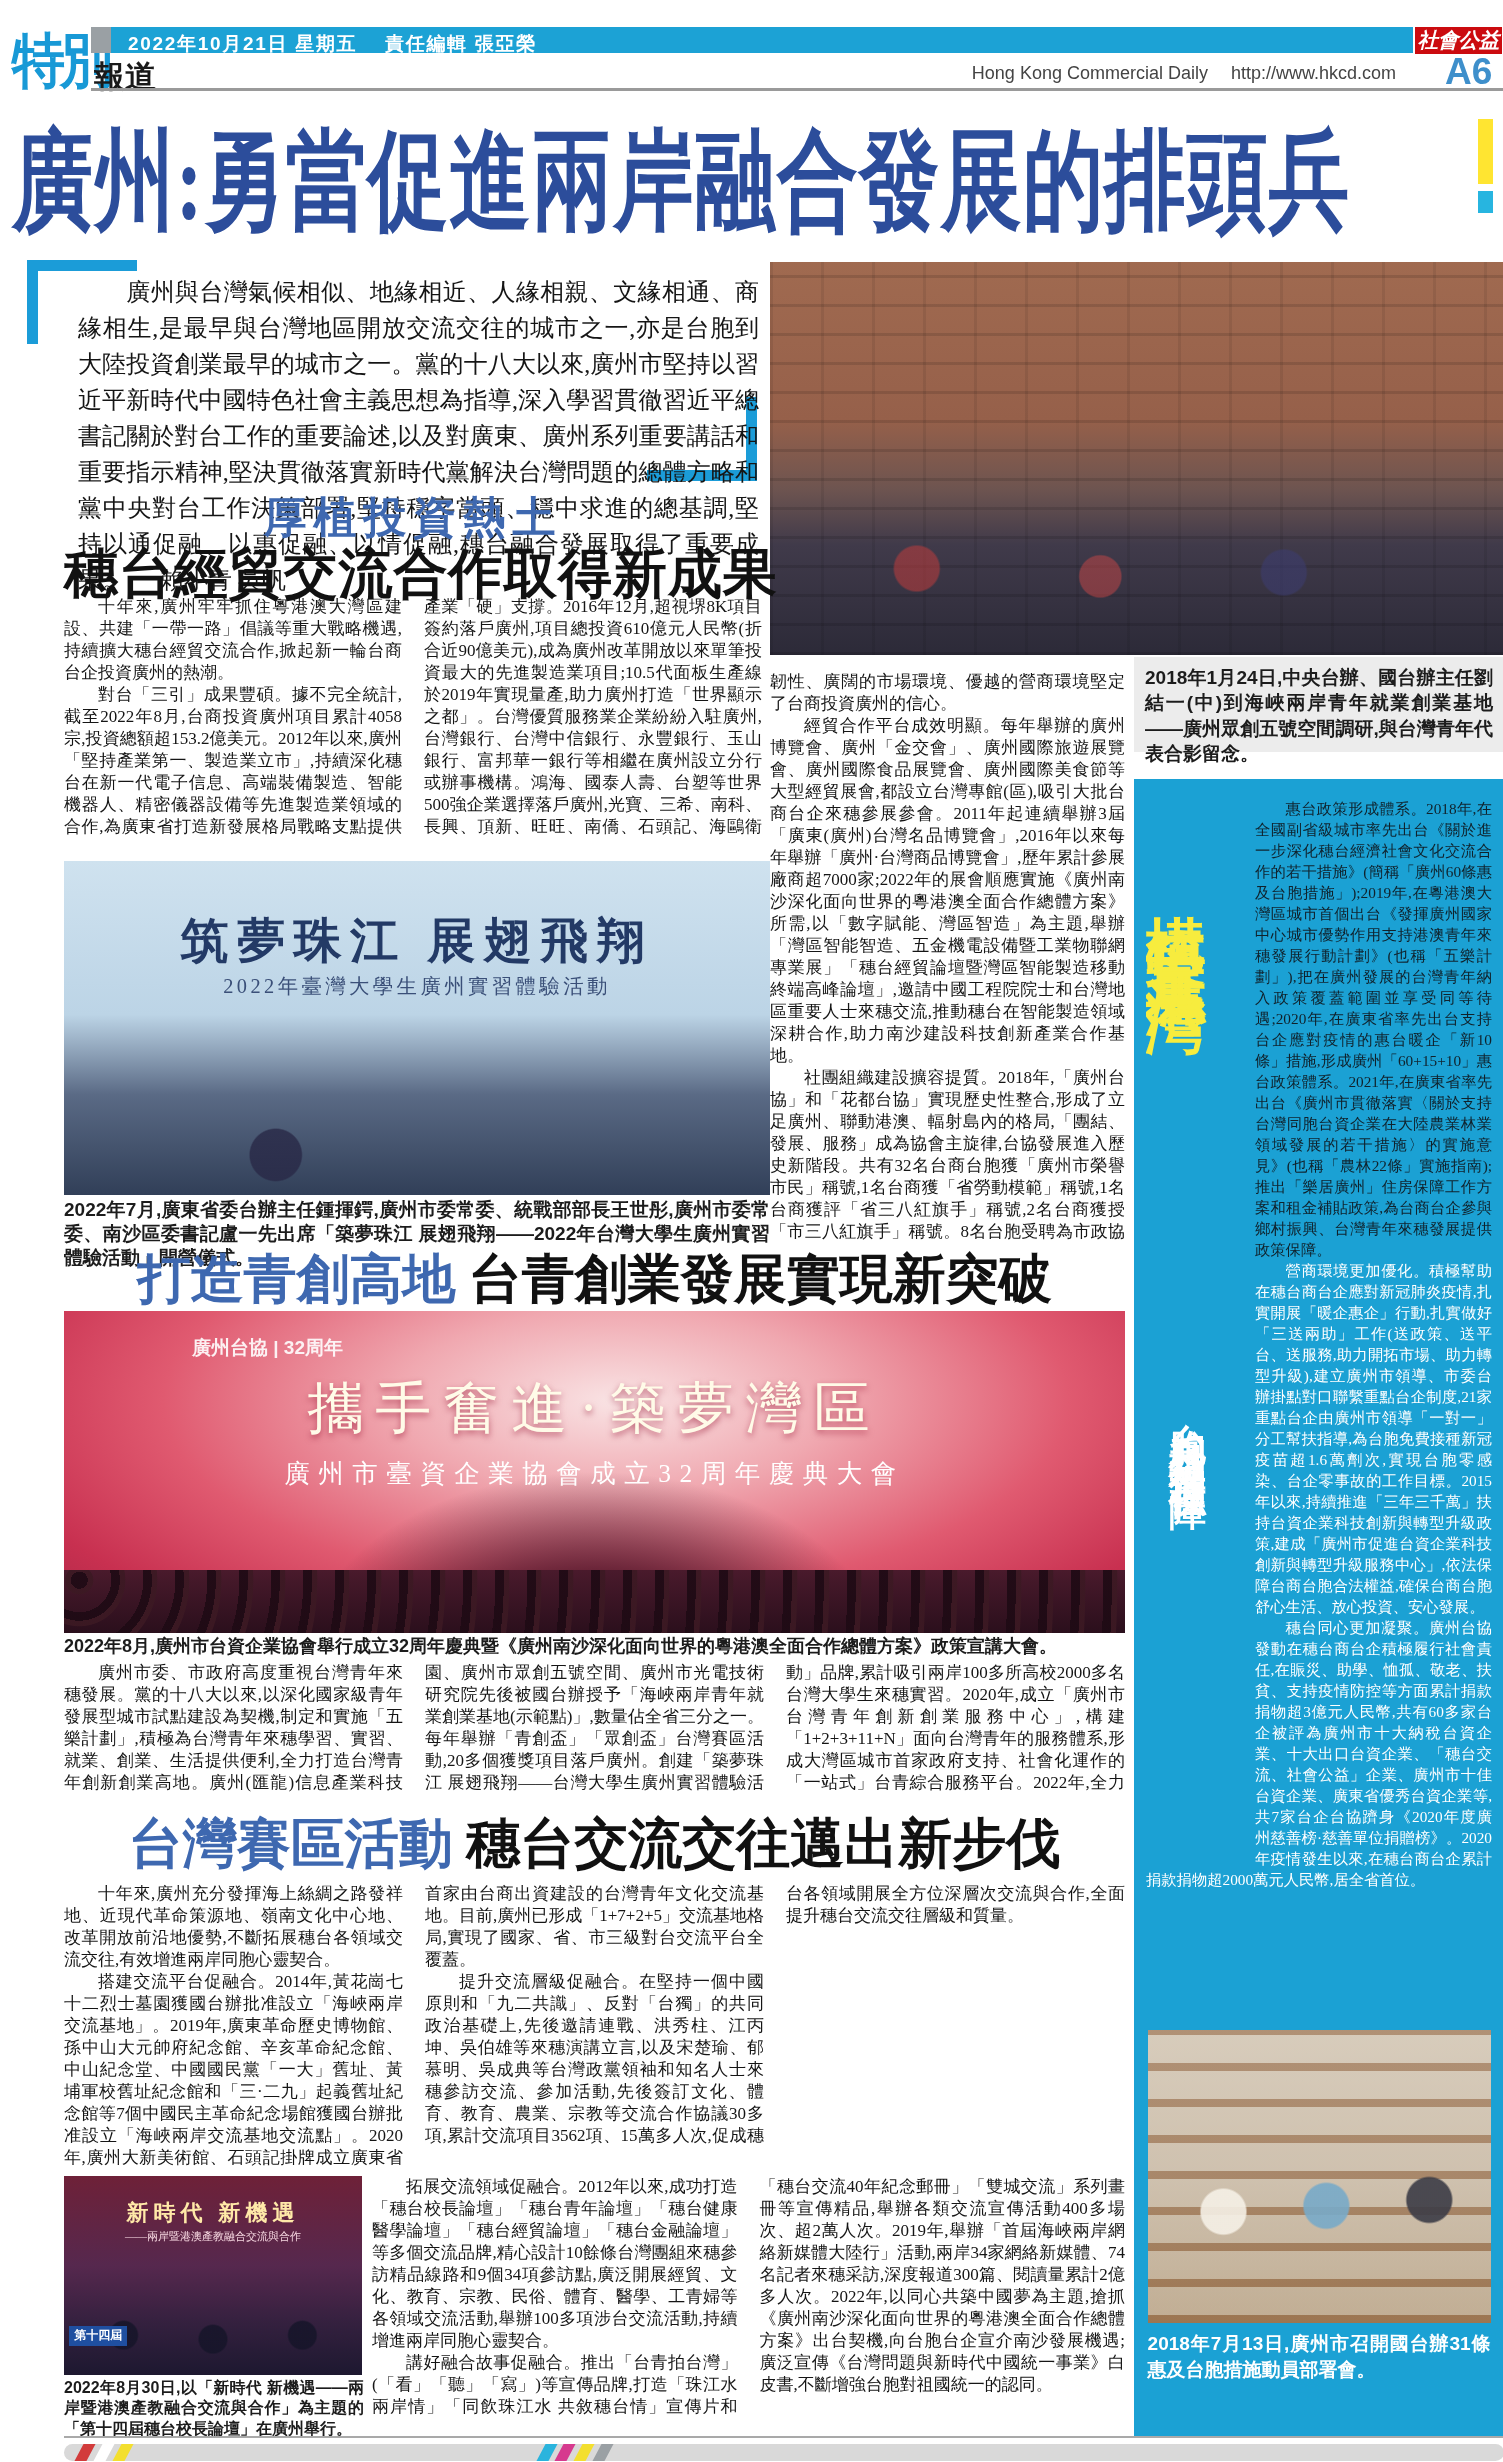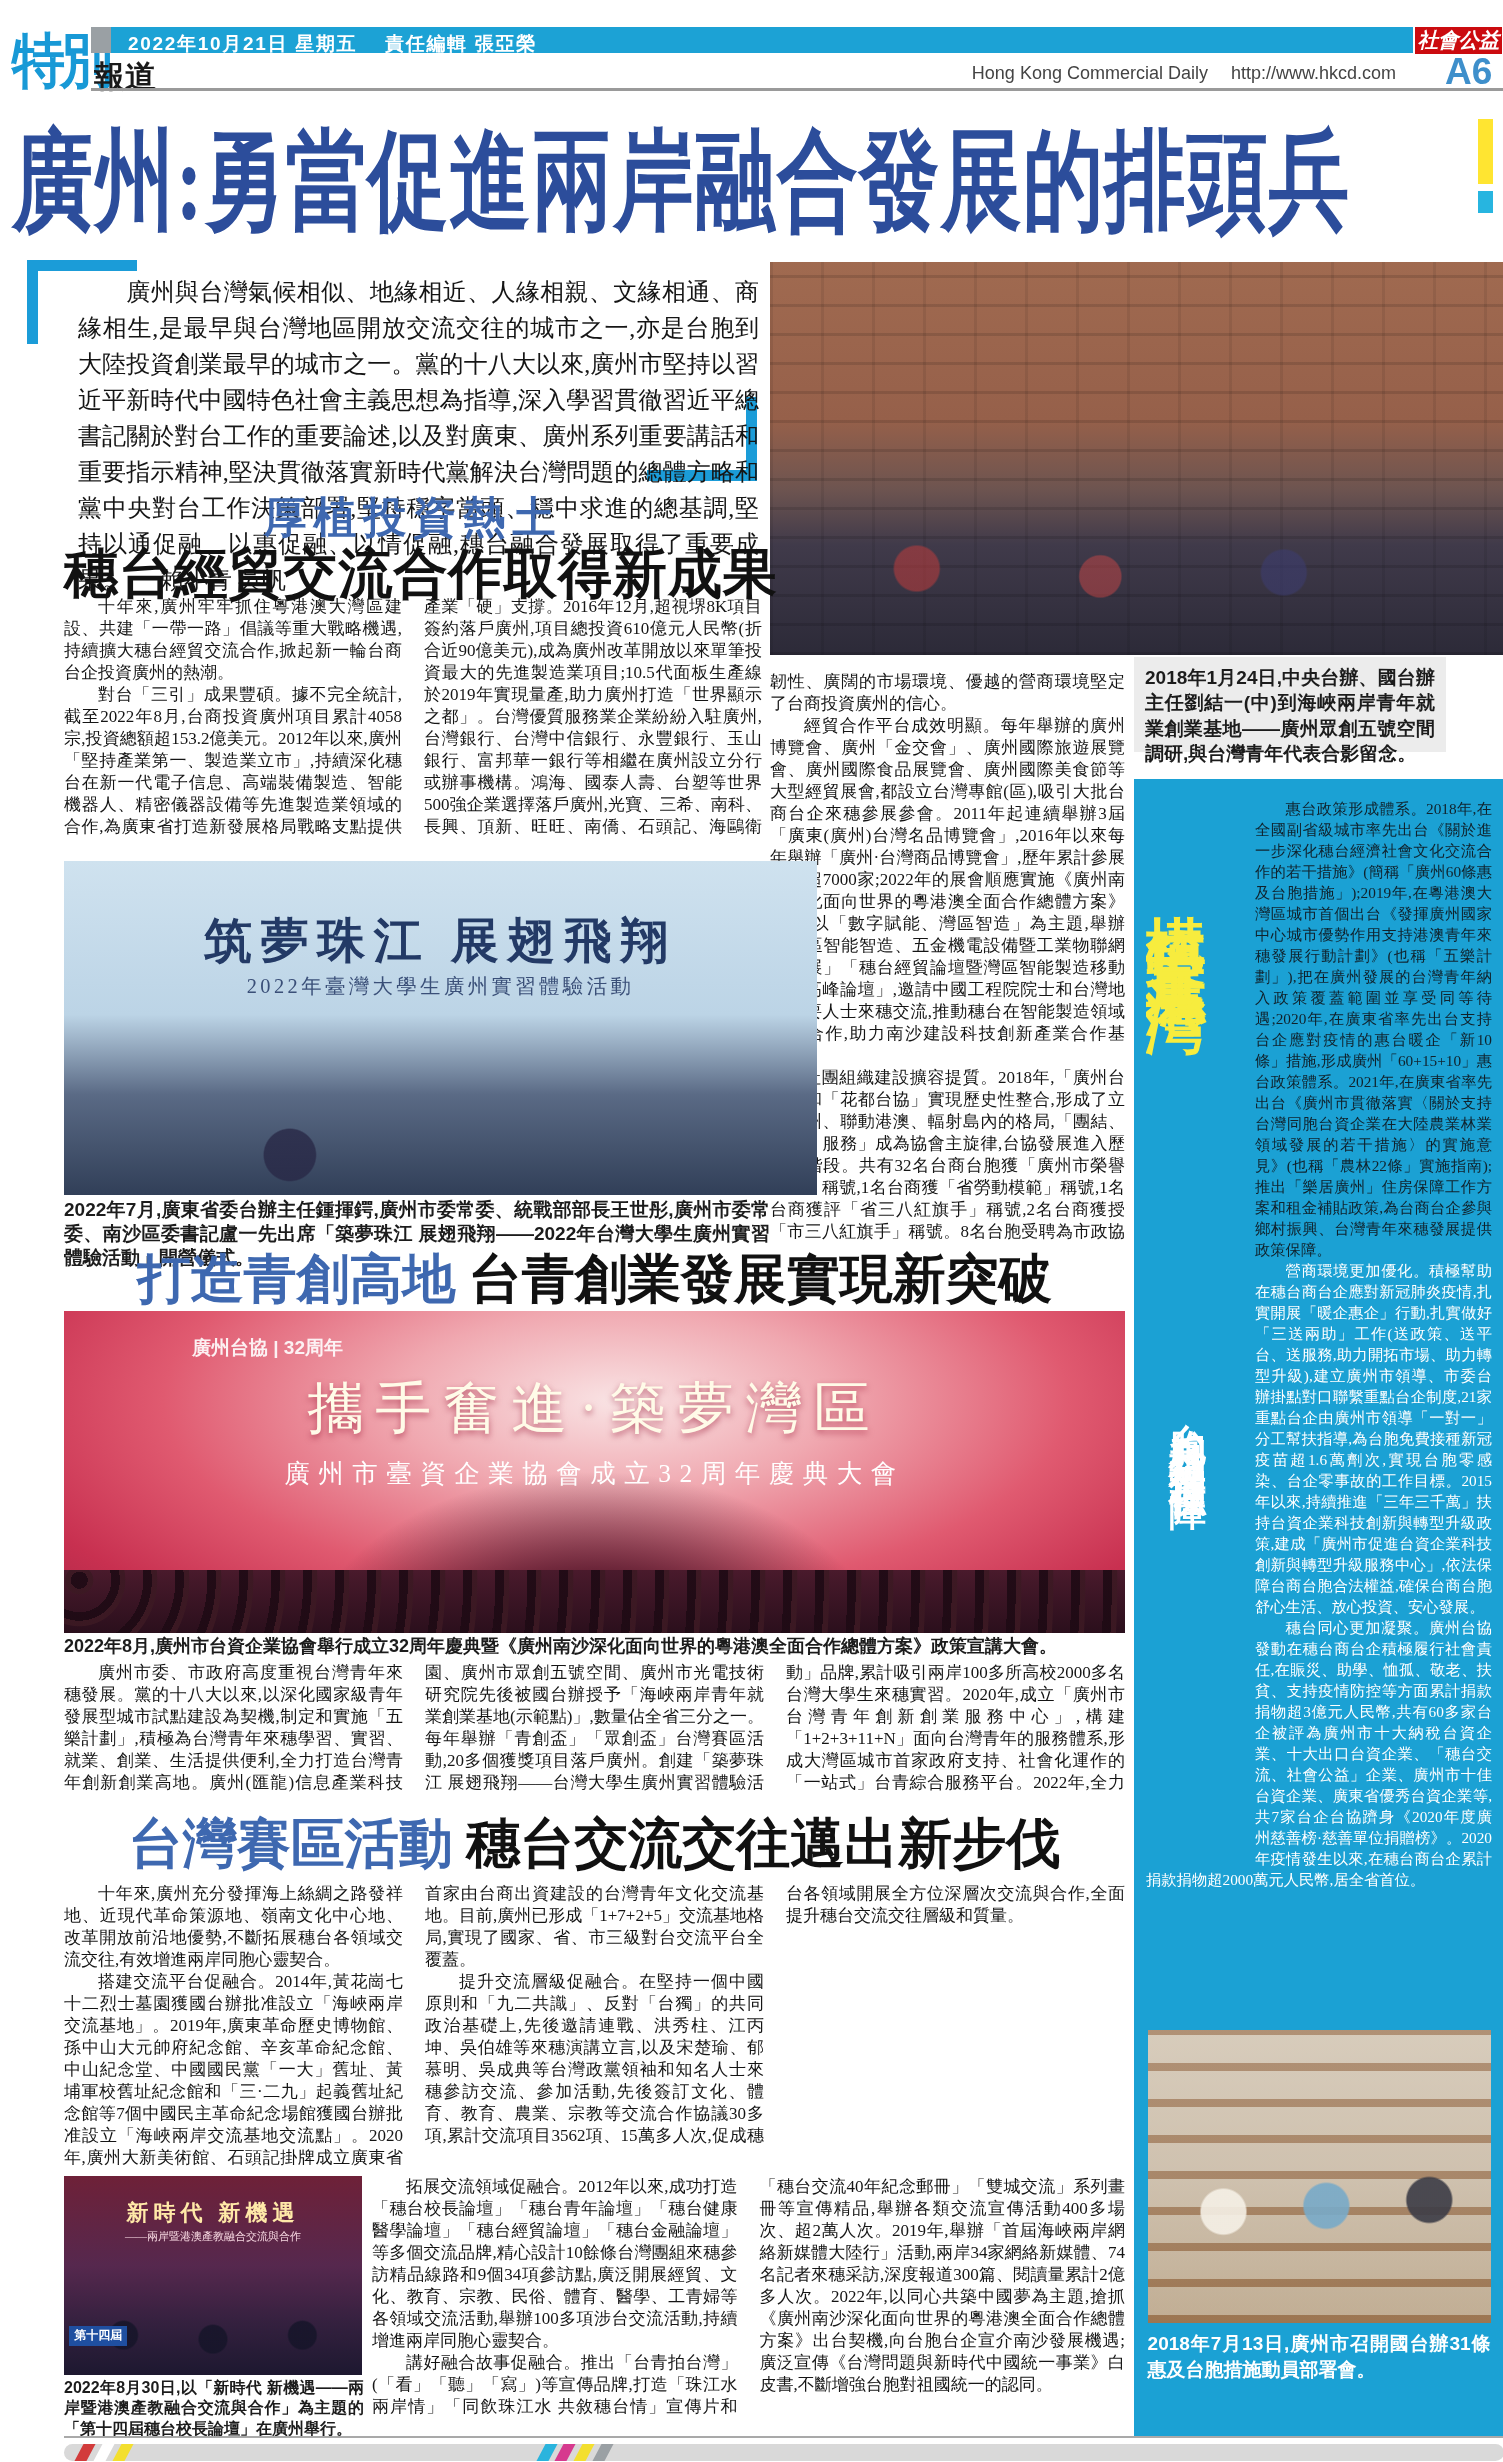--- a/index.html
+++ b/index.html
@@ -57,21 +57,21 @@
      background:
        radial-gradient(circle at 20% 78%, rgba(190,60,60,.55) 0 22px, transparent 24px),
        radial-gradient(circle at 45% 80%, rgba(200,70,70,.5) 0 20.4px, transparent 22px),
        radial-gradient(circle at 70% 79%, rgba(60,60,110,.6) 0 22px, transparent 24px),
        repeating-linear-gradient(0deg, rgba(0,0,0,.12) 0 3.4px, transparent 3.4px 29px),
        repeating-linear-gradient(90deg, rgba(0,0,0,.08) 0 2.6px, transparent 2.6px 51px),
        linear-gradient(180deg,#a06a50 0%,#96604a 40%,#6d5450 58%,#403a4a 72%,#2c2a38 100%);}
   .photo1{left:64px;top:861px;width:706px;height:334px;
      background:
        radial-gradient(circle at 30% 88%, rgba(40,40,70,.8) 0 25.5px, transparent 27px),
-       linear-gradient(180deg,#cfe2ef 0%,#bcd4e6 46%,#5a6a85 70%,#313f58 100%); padding-left: 47px;}
+       linear-gradient(180deg,#cfe2ef 0%,#bcd4e6 46%,#5a6a85 70%,#313f58 100%);}
   .photo1 .cal{position:absolute;left:0;top:48px;width:100%;text-align:center;font-size:48px;
        font-weight:bold;color:#233a66;letter-spacing:8.5px;}
   .photo1 .sub{position:absolute;left:0;top:111px;width:100%;text-align:center;font-size:20.4px;
        color:#3a4f78;letter-spacing:3.4px;}
   .photo2{left:64px;top:1311px;width:1061px;height:322px;
      background:
        radial-gradient(ellipse at 50% 115%, rgba(60,10,30,.85) 0 18%, transparent 40%),
        radial-gradient(ellipse at 52% 28%, #f9e3e4 0%, #f0a8b0 28%, #e05a70 58%, #c83050 82%, #a82646 100%);}
   .photo2 .logo{position:absolute;left:128px;top:24px;font-size:19px;color:#fff;opacity:.9;
        font-family:"Liberation Sans","DejaVu Sans",sans-serif;font-weight:bold;}
@@ -89,21 +89,21 @@
        radial-gradient(circle at 20% 80%, rgba(20,20,40,.8) 0 13.6px, transparent 15.3px),
        radial-gradient(circle at 50% 82%, rgba(20,20,40,.8) 0 13.6px, transparent 15.3px),
        radial-gradient(circle at 80% 80%, rgba(20,20,40,.8) 0 13.6px, transparent 15.3px),
        linear-gradient(180deg,#6e2138 0%,#56284e 45%,#33203e 75%,#1d1830 100%);}
   .photo3 .l1{position:absolute;left:0;top:22px;width:100%;text-align:center;font-size:22px;
        font-weight:bold;color:#ffe9a8;letter-spacing:5.1px;}
   .photo3 .l2{position:absolute;left:0;top:53px;width:100%;text-align:center;font-size:11px;color:#f8d9e2;}
   .photo3 .sign{position:absolute;left:5.1px;bottom:29px;background:#1f4fa0;color:#fff;font-size:12px;
        font-weight:bold;padding:1.7px 5.1px;}
   
-  .cap-topbox{left:1134px;top:657px;width:312px;height:95px;background:#ececec;}
+  .cap-topbox{left:1134px;top:657px;width:370px;height:95px;background:#ececec;}
   .cap-topbox div{padding:7.7px 11px;font-size:19px;line-height:25.5px;}
   .cap1{left:64px;top:1198px;width:706px;font-size:19px;line-height:24px;}
   .cap2{left:64px;top:1635px;width:1061px;font-size:18px;line-height:23px;}
   .cap3{left:64px;top:2378px;width:300px;font-size:16px;line-height:20.4px;}
   
   .s1cols{left:64px;top:596px;width:698px;height:262px;}
   .s1mid{left:770px;top:671px;width:355px;height:572px;}
   .s2body{left:64px;top:1662px;width:1061px;height:145px;}
   .s3a{left:64px;top:1883px;width:1061px;height:288px;}
   .s3b{left:372px;top:2176px;width:753px;height:255px;}

